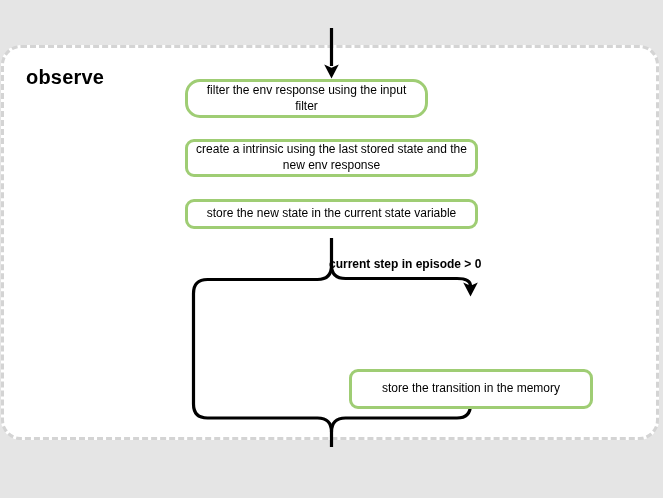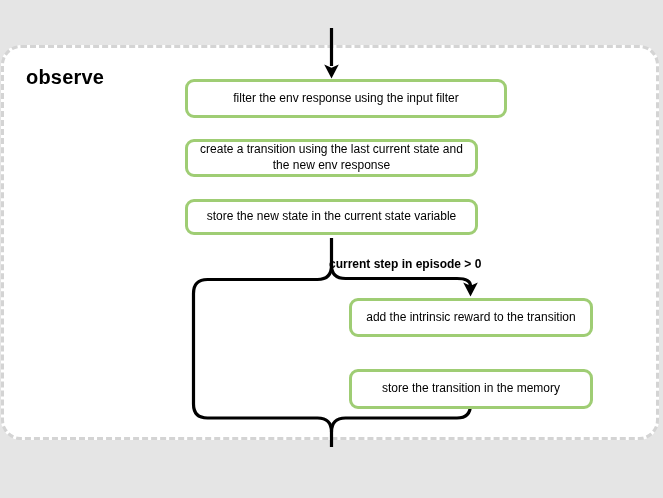--- a/index.html
+++ b/index.html
@@ -35,23 +35,23 @@
     border-radius:9px;
     display:flex;
     align-items:center;
     justify-content:center;
     text-align:center;
     font-size:12px;
     line-height:1.3;
     color:#000;
     padding:2px 8px;
   }
-  .node-1{left:185px;top:79px;width:322px;height:39px;}
+  .node-1{left:185px;top:79px;width:243px;height:39px;border-radius:15px;}
   .node-2{left:185px;top:139px;width:293px;height:38px;}
-  .node-3{left:185px;top:199px;width:293px;height:36px;}
+  .node-3{left:185px;top:199px;width:293px;height:30px;}
   .node-4{left:349px;top:298px;width:244px;height:39px;}
   .node-5{left:349px;top:357px;width:244px;height:40px;margin-top:12px;}
   .condition-label{
     position:absolute;
     left:329px;top:257px;
     font-size:12px;
     font-weight:bold;
     color:#000;
     white-space:nowrap;
   }
@@ -84,30 +84,27 @@
     <path class="edge" d="M331.5 265.5 Q331.5 278.5 345.5 278.5 L457 278.5 Q470.5 278.5 470.5 286"></path>
     <polygon class="arrowhead" points="470.5,296.5 463.2,282.5 470.5,285.8 477.8,282.5"></polygon>
     <path class="edge" d="M470.5 397 L470.5 404.5 Q470.5 418 457 418 L345.5 418 Q331.5 418 331.5 432"></path>
   </svg>
 
   <div class="flow-node node-1">
     <span>filter the env response using the input filter</span>
   </div>
 
   <div class="flow-node node-2">
-    <span>create a transition using the last current state and the new env response</span>
+    <span>create a intrinsic using the last stored state and the new env response</span>
   </div>
 
   <div class="flow-node node-3">
     <span>store the new state in the current state variable</span>
   </div>
 
-  <div class="flow-node node-4">
-    <span>add the intrinsic reward to the transition</span>
-  </div>
 
   <div class="flow-node node-5">
     <span>store the transition in the memory</span>
   </div>
 
   <div class="condition-label">current step in episode &gt; 0</div>
 
 </div>
 
 </body></html>

